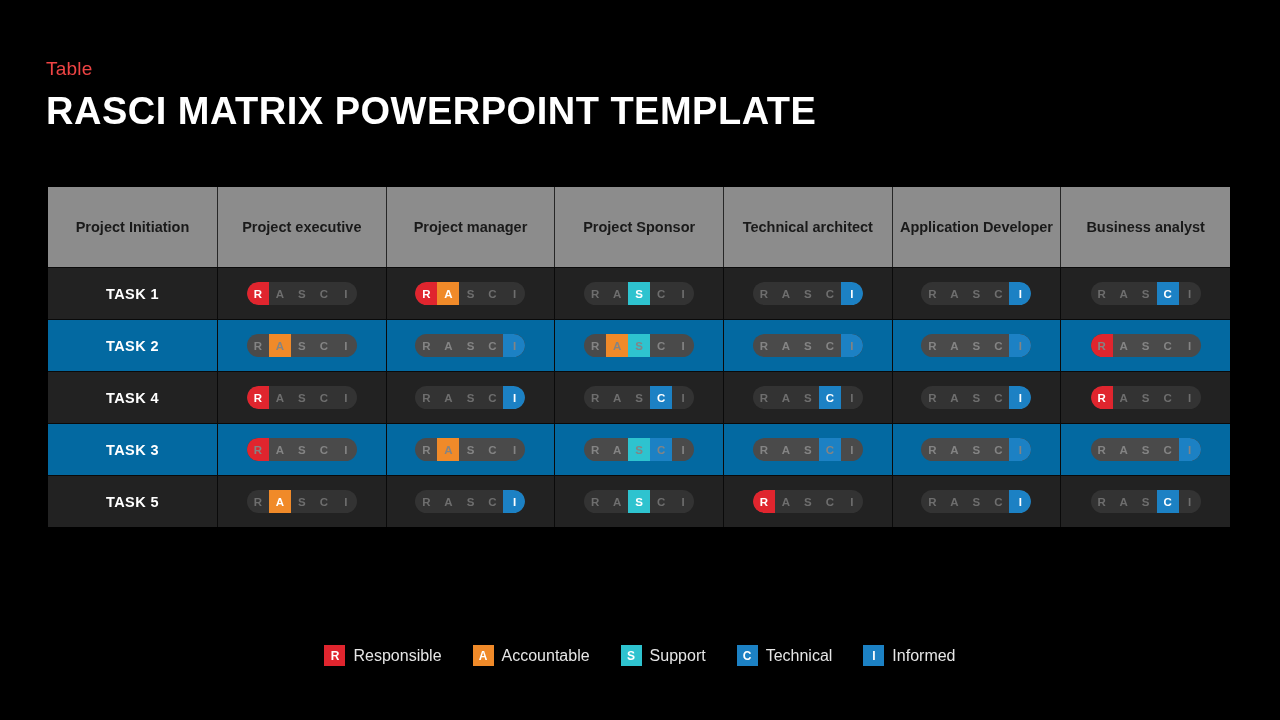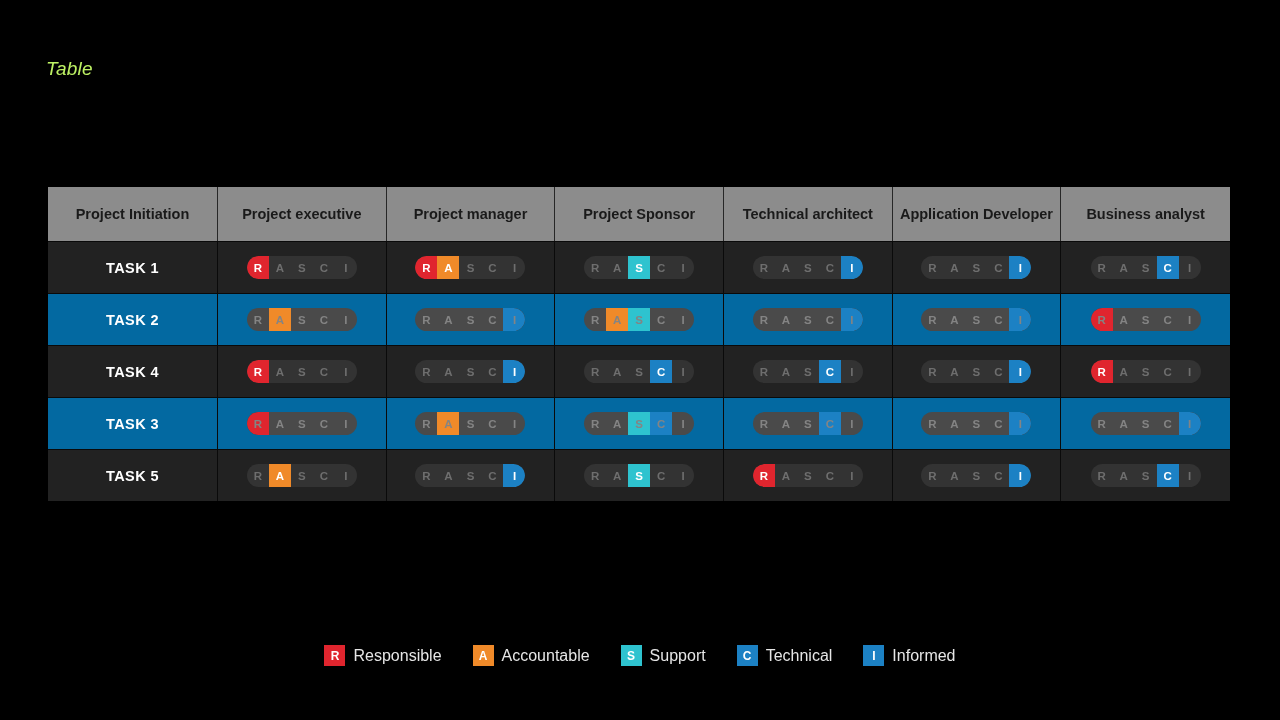--- a/index.html
+++ b/index.html
@@ -7,42 +7,42 @@
     width:1280px; height:720px;
     background:#000;
     font-family:"Liberation Sans", sans-serif;
     overflow:hidden;
   }
   #slide { position:relative; width:1280px; height:720px; background:#000; }
 
   
   #eyebrow {
     position:absolute; left:46px; top:58px;
-    font-size:19px; color:#bef264; letter-spacing:.2px;font-style:italic;
+    font-size:19px; color:#ef4444; letter-spacing:.2px;
   }
   #title {
     position:absolute; left:46px; top:90px;
     font-size:38px; font-weight:bold; color:#ffffff;
     letter-spacing:.5px; white-space:nowrap;
   }
 
   
   #matrix {
     position:absolute; left:48px; top:187px;
     width:1182px;
     border-collapse:separate; border-spacing:0;
     table-layout:fixed;
   }
   #matrix col.c-task { width:170px; }
 
   #matrix thead th {
     background:#8c8c8c;
     color:#1a1a1a;
     font-size:14.5px; font-weight:bold;
-    height:54px;
+    height:80px;
     text-align:center; vertical-align:middle;
     border-right:1px solid #272727;
     line-height:1.25;
     padding:0 6px;
   }
   #matrix thead th:last-child { border-right:none;margin-top:34px; }
 
   #matrix tbody td {
     height:52px;
     border-right:1px solid #0a0a0a;
@@ -98,20 +98,21 @@
     font-size:12px; font-weight:bold; color:#ffffff;
   }
   .legend-text { font-size:16px; color:#e6e6e6; }
 </style>
 </head>
 <body>
 
 <div id="slide">
 
   <div id="eyebrow">Table</div>
+  <div id="title">RASCI MATRIX POWERPOINT TEMPLATE</div>
 
   <table id="matrix">
     <colgroup>
       <col class="c-task">
     </colgroup>
     <thead>
       <tr>
           <th>Project Initiation</th>
           <th>Project executive</th>
           <th>Project manager</th>

